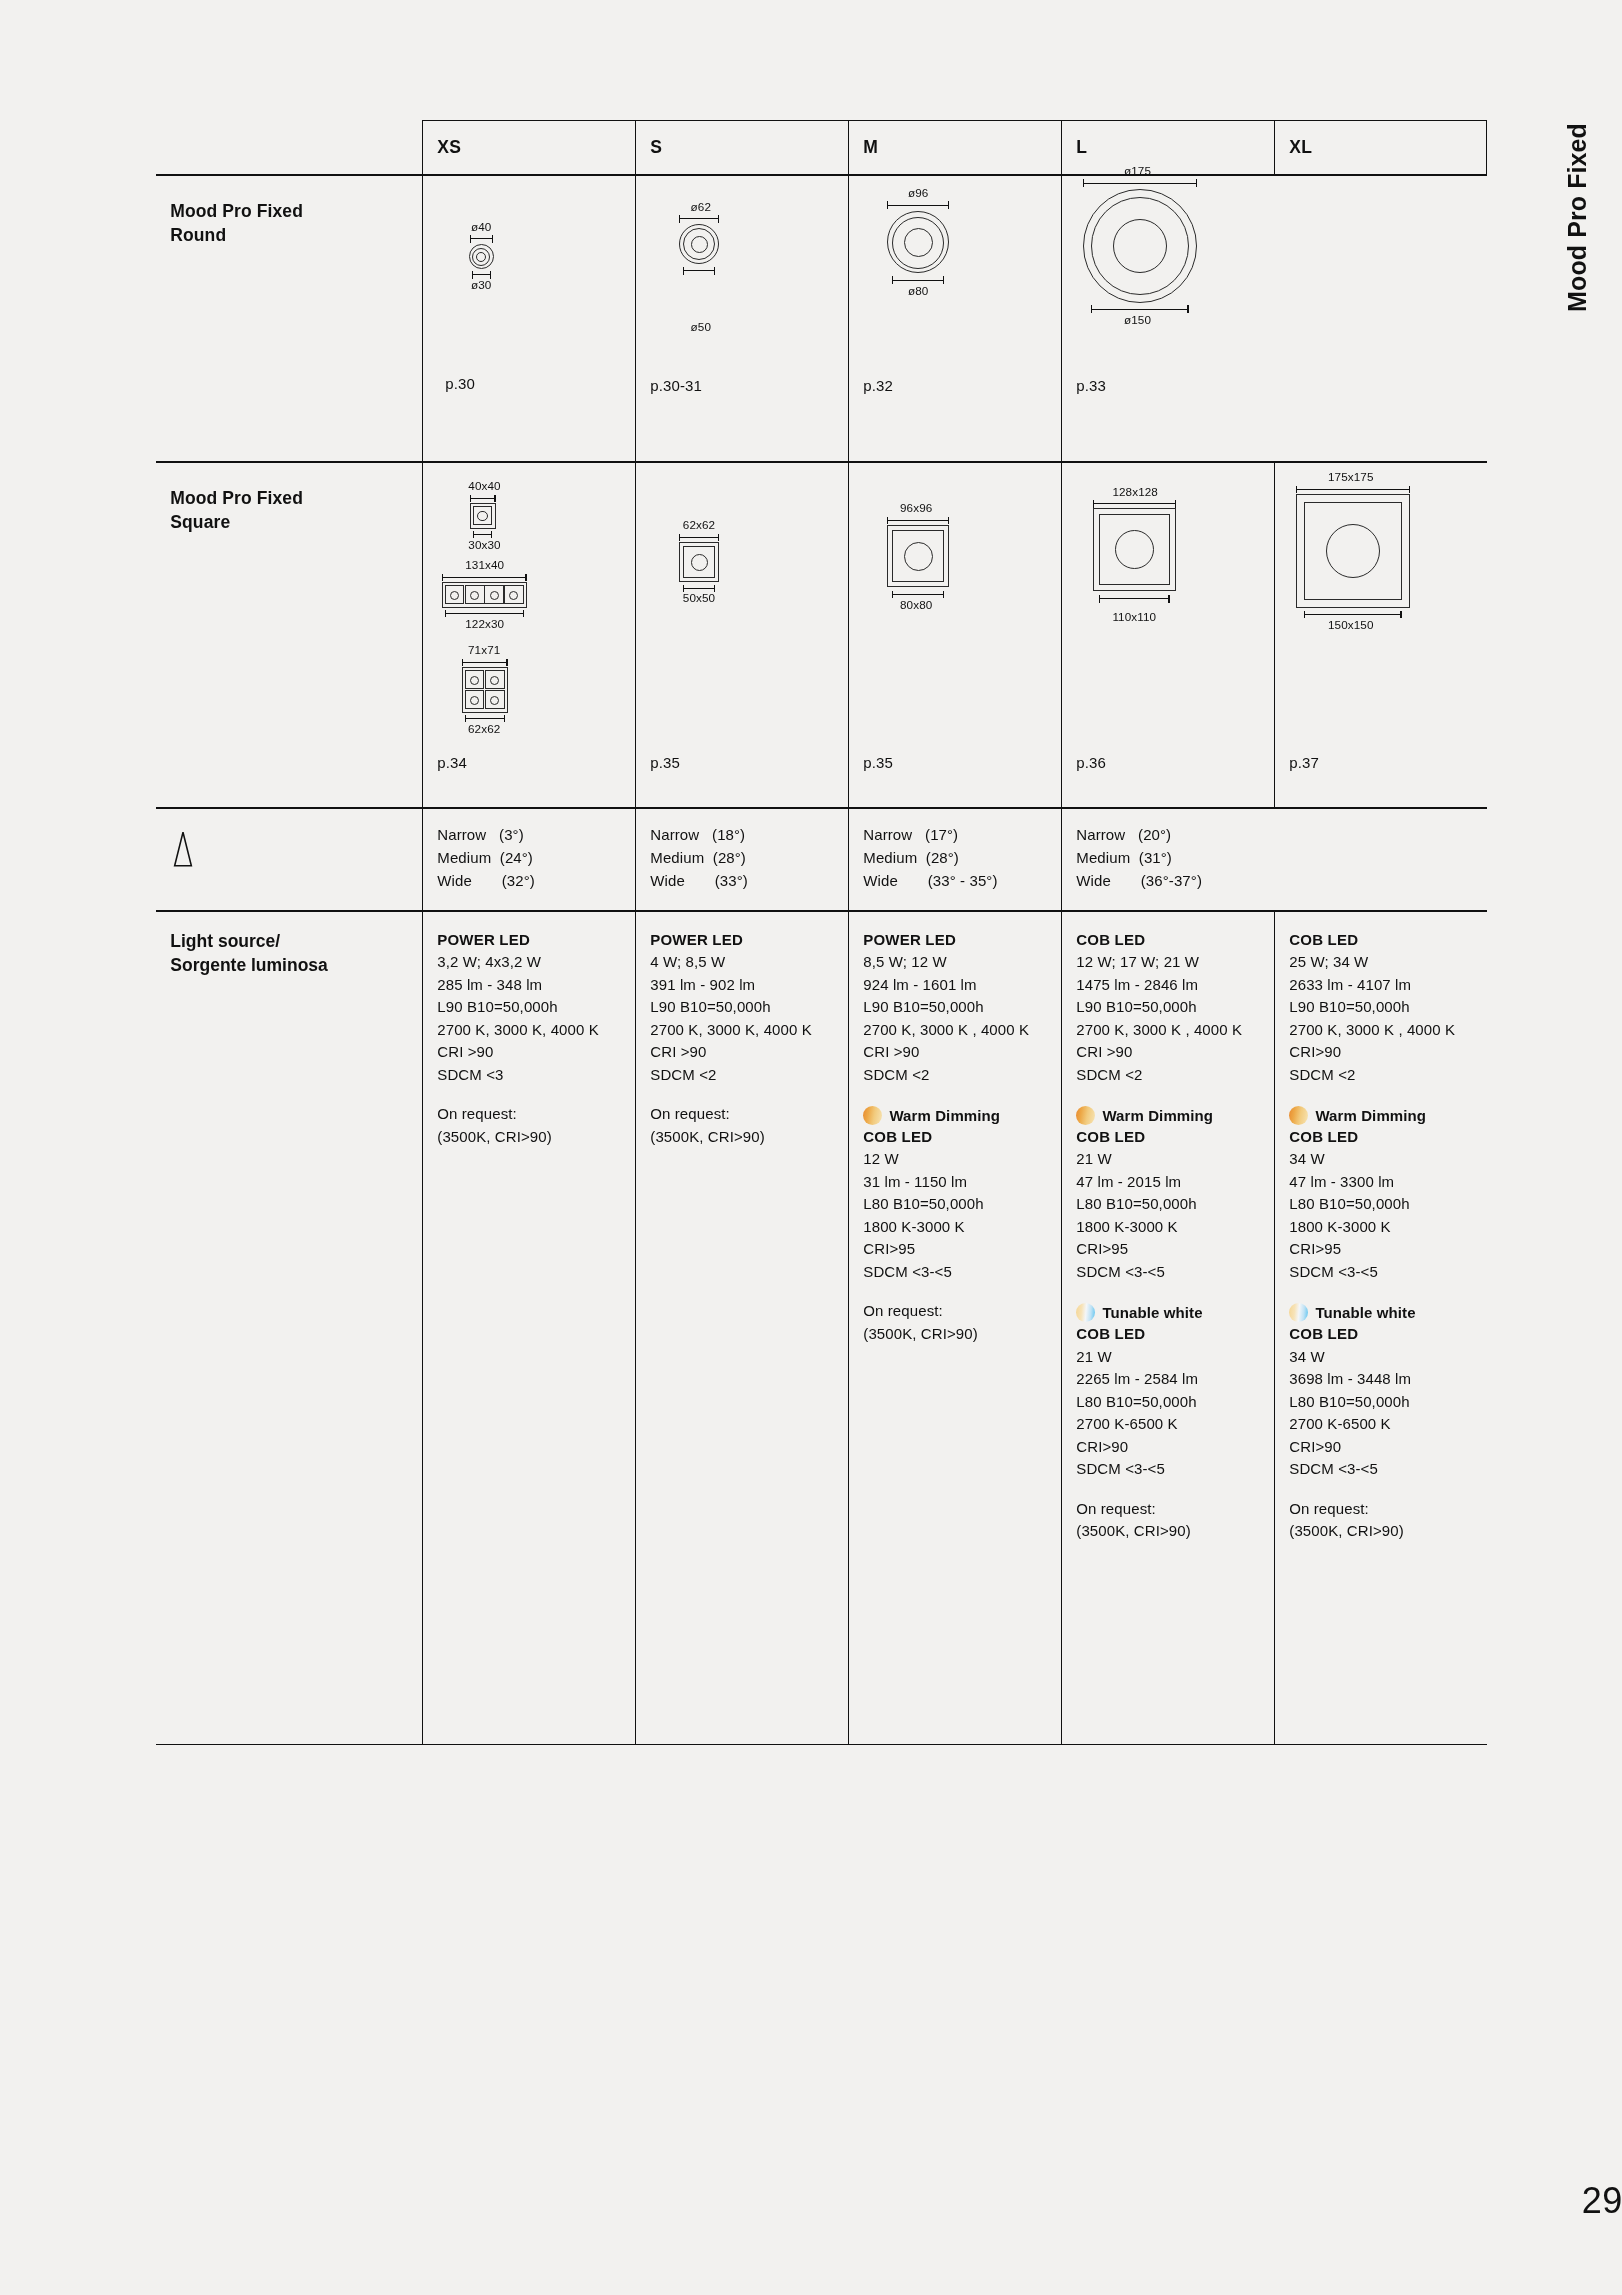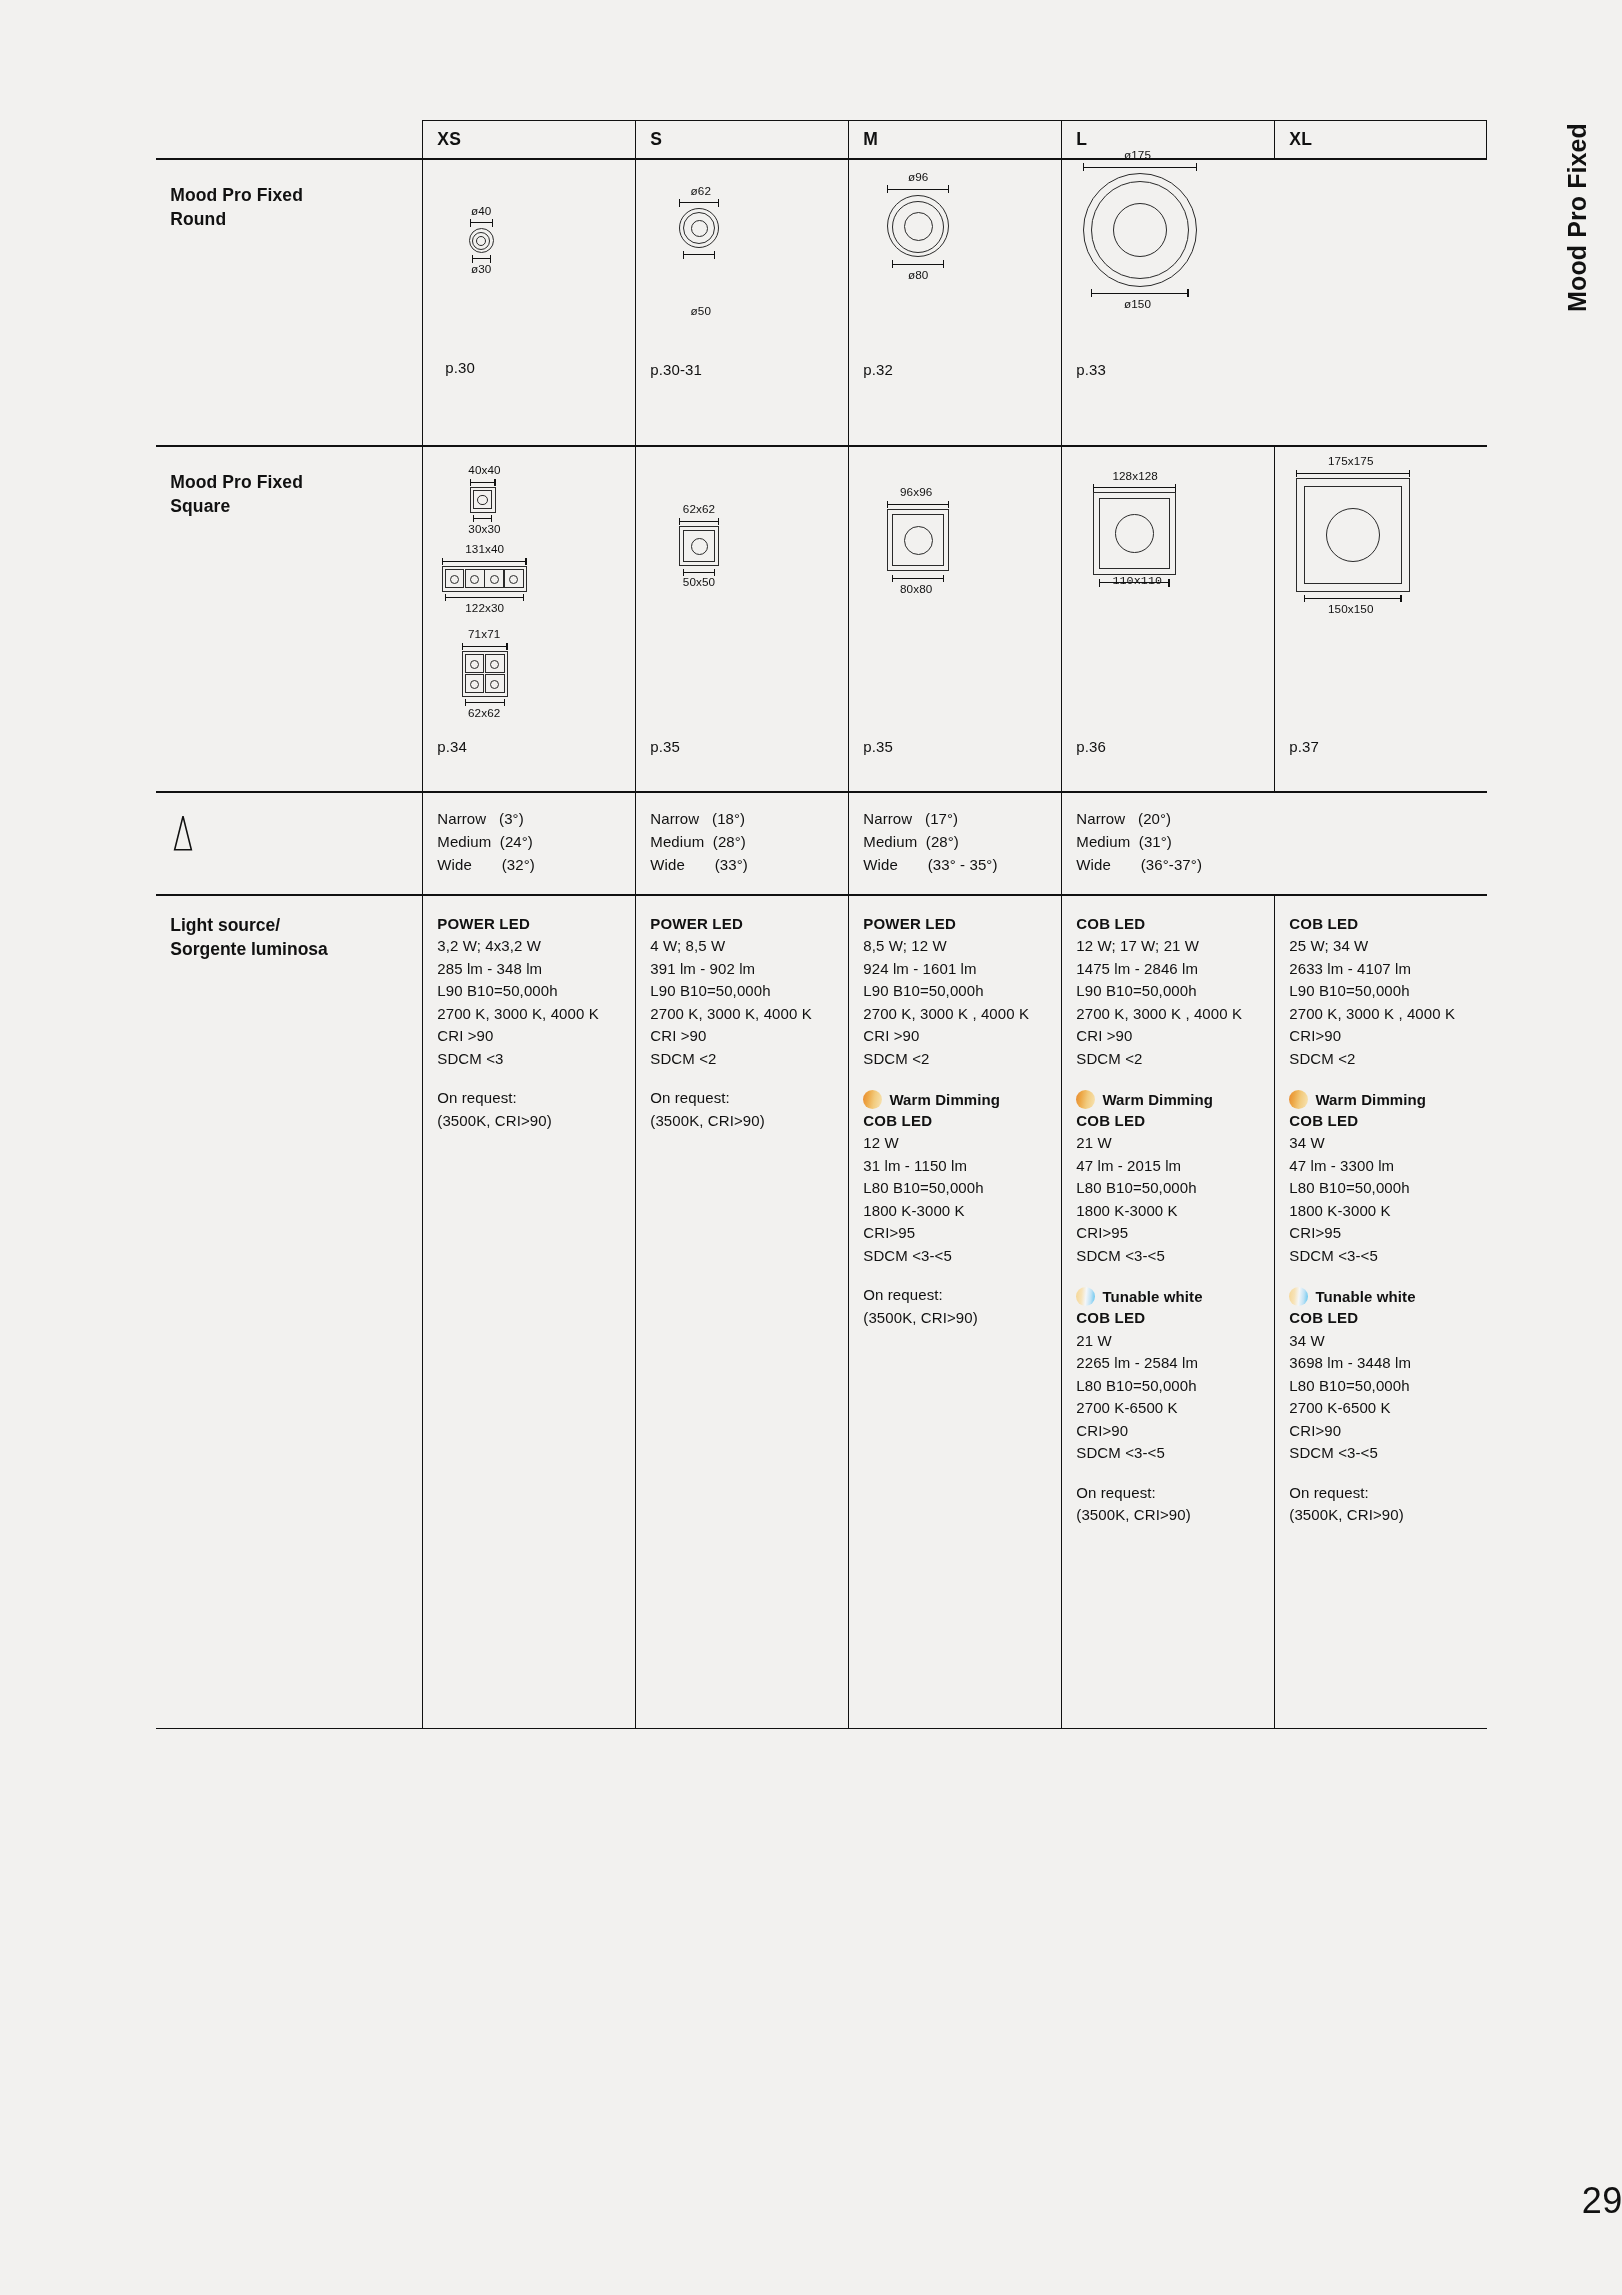--- a/index.html
+++ b/index.html
@@ -36,21 +36,21 @@
     left: 156px;
     top: 120px;
     width: 1331px;
   }
 
   .row { display: flex; position: relative; }
   .c-label { width: 266px; flex: 0 0 266px; position: relative; }
   .c-size  { width: 213px; flex: 0 0 213px; position: relative; }
 
   
-  .hdr-row { height: 38px; }
+  .hdr-row { height: 54px; }
   .hdr-row .c-size {
     border-top: 1.9px solid #111;
     border-left: 1.3px solid #111;
     display: flex;
     align-items: center;
     padding-left: 14.3px;
   }
   .hdr-row .c-size:last-child { border-right: 1.3px solid #111; }
   .hdr-size-label { font-size: 17.5px; font-weight: 600; letter-spacing: 0.3px; }
 
@@ -366,21 +366,21 @@
 
     <div class="c-size">
       <div class="draw-area">
         <div class="dwg" style="left:27px; top:23.4px;">
           <div class="dim-text" style="left:23.4px; top:-1.3px;">128x128</div>
           <div class="dim-bar" style="left:3.9px; top:17px; width:83px;"></div>
           <div class="sq" style="left:3.9px; top:22px; width:83px; height:83px;"></div>
           <div class="sq" style="left:9.7px; top:28px; width:71px; height:71px;"></div>
           <div class="circ" style="left:26px; top:44px; width:39px; height:39px;"></div>
           <div class="dim-bar" style="left:9.7px; top:112px; width:71px;"></div>
-          <div class="dim-text" style="left:23.4px; top:104px;font-family:Liberation Mono, monospace;">110x110</div>
+          <div class="dim-text" style="left:23.4px; top:124px;">110x110</div>
         </div>
         <div class="page-ref" style="top:291px;">p.36</div>
       </div>
     </div>
 
     <div class="c-size">
       <div class="draw-area">
         <div class="dwg" style="left:17px; top:9px;">
           <div class="dim-text" style="left:36px; top:-1.3px;">175x175</div>
           <div class="dim-bar" style="left:3.9px; top:17px; width:114px;"></div>

